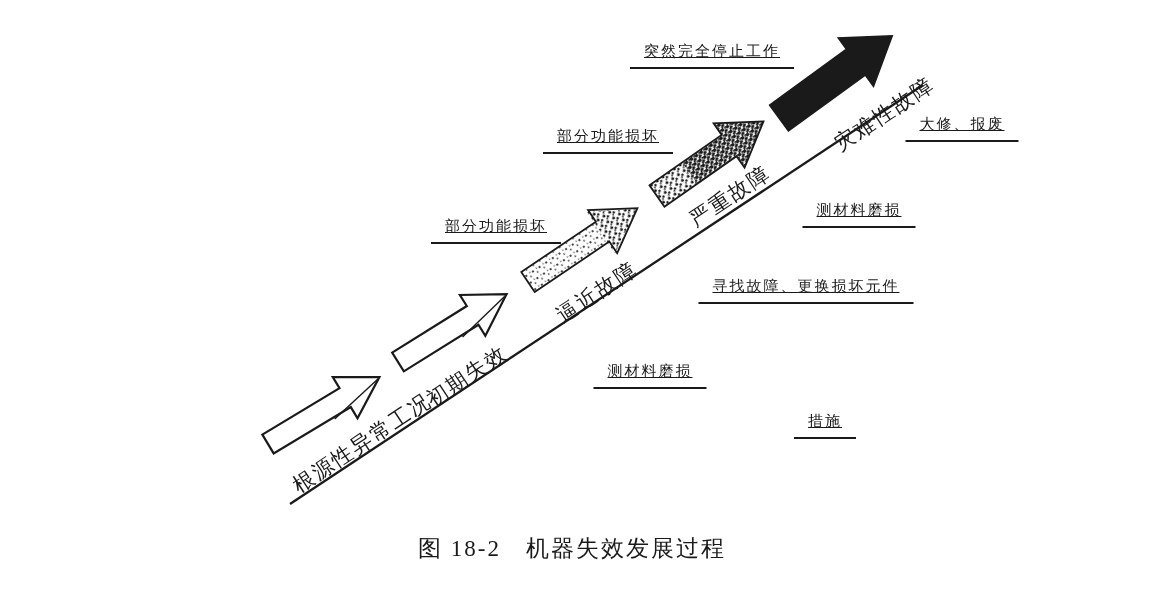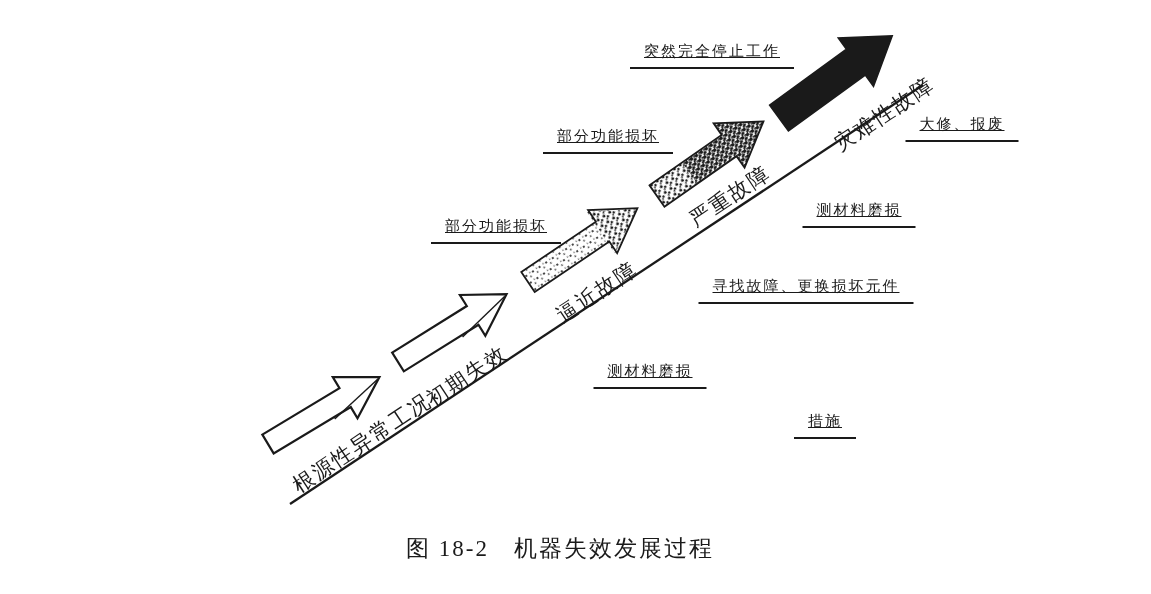--- a/index.html
+++ b/index.html
@@ -95,15 +95,15 @@
   <div class="stage" style="left:730px; top:196px;">严重故障</div>
   <div class="stage" style="left:884px; top:114px;">灾难性故障</div>
 
   <div class="lbl" style="left:825px; top:409px;">措施</div>
 
   <div class="lbl" style="left:650px; top:359px;">测材料磨损</div>
   <div class="lbl" style="left:806px; top:274px;">寻找故障、更换损坏元件</div>
   <div class="lbl" style="left:859px; top:198px;">测材料磨损</div>
   <div class="lbl" style="left:962px; top:112px;">大修、报废</div>
 
-  <div class="caption" style="left:560px; top:533px;">图 18-2　机器失效发展过程</div>
+  <div class="caption" style="left:572px; top:533px;">图 18-2　机器失效发展过程</div>
 
 </div>
 
 </body></html>

